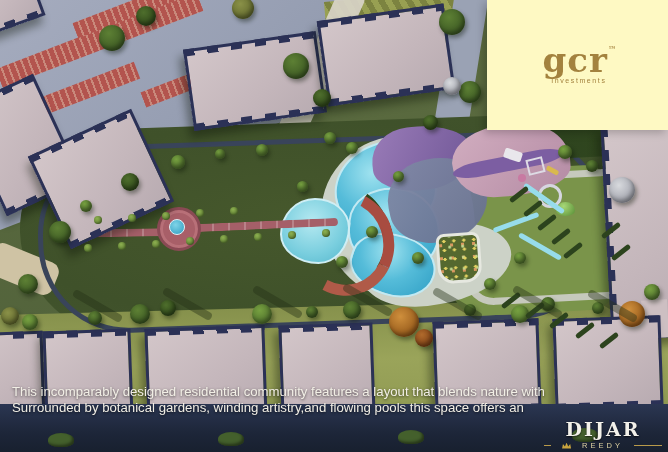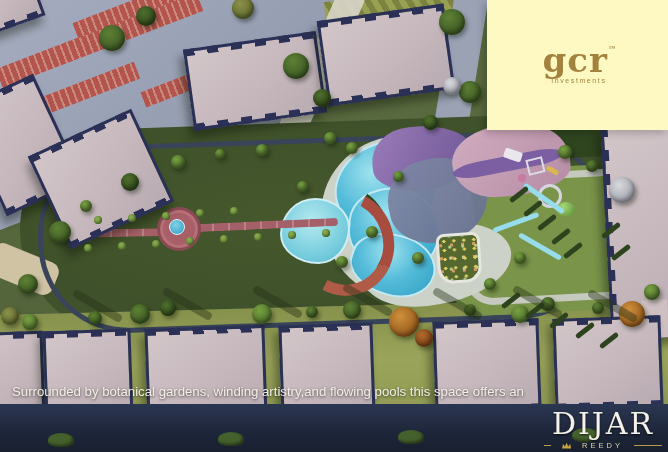--- a/index.html
+++ b/index.html
@@ -79,22 +79,22 @@
   .brandpanel{position:absolute;left:487px;top:0;width:181px;height:130px;background:#fef9c3;z-index:6;
     box-shadow:-3px 3px 8px rgba(0,0,0,.22);display:flex;flex-direction:column;align-items:center;justify-content:center;}
   .gcr{font-family:"DejaVu Serif",serif;font-weight:bold;font-size:34px;line-height:.85;color:#a3823e;letter-spacing:1px;}
   .gcr-tm{font-size:8px;vertical-align:top;letter-spacing:0;}
   .gcr-sub{font-size:7px;letter-spacing:1.6px;color:#a3823e;text-align:right;width:64px;margin-top:1px;padding-right:1px;}
 
   .caption{position:absolute;left:12px;top:384px;width:552px;z-index:5;color:#f2efe6;font-size:13.2px;
     line-height:15.6px;text-shadow:0 1px 3px rgba(0,0,0,.65);}
 
   .dijar{position:absolute;right:6px;bottom:2px;width:118px;z-index:6;text-align:center;color:#f3f1ea;}
-  .dijar-name{font-family:"DejaVu Serif",serif;font-size:30px;letter-spacing:2px;line-height:1.1;
-    text-shadow:0 1px 2px rgba(0,0,0,.7);}
+  .dijar-name{font-family:"DejaVu Serif",serif;font-size:19px;letter-spacing:2px;line-height:1.1;
+    text-shadow:0 1px 2px rgba(0,0,0,.7);font-weight:bold;}
   .dijar-row{display:flex;align-items:center;justify-content:center;gap:11px;margin-top:1px;}
   .dash-s{width:7px;height:1px;background:#b89a4a;}
   .dash-l{width:28px;height:1px;background:#b89a4a;}
   .crown{width:9px;height:6px;background:#c9a43e;
     clip-path:polygon(0% 100%,10% 25%,32% 65%,50% 0%,68% 65%,90% 25%,100% 100%);}
   .dijar-sub{font-size:7.5px;letter-spacing:3px;color:#ded2a2;}
 </style>
 </head>
 <body>
 
@@ -248,20 +248,21 @@
     </div>
 
   <div class="brandpanel">
     <div style="width:70px;">
       <span class="gcr"><span>gcr</span><span class="gcr-tm">™</span></span>
       <div class="gcr-sub">Investments</div>
     </div>
   </div>
 
   <div class="caption">
+    <div>This incomparably designed residential community features a layout that blends nature with</div>
     <div>Surrounded by botanical gardens, winding artistry,and flowing pools this space offers an</div>
   </div>
 
   <div class="dijar">
     <div class="dijar-name">DIJAR</div>
     <div class="dijar-row">
       <span class="dash-s"></span>
       <span class="crown"></span>
       <span class="dijar-sub">REEDY</span>
       <span class="dash-l"></span>

